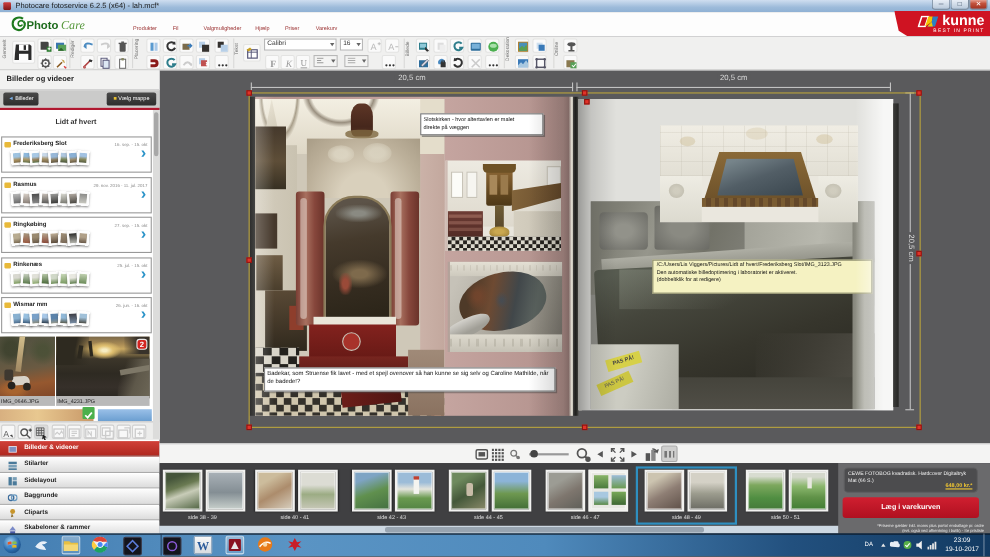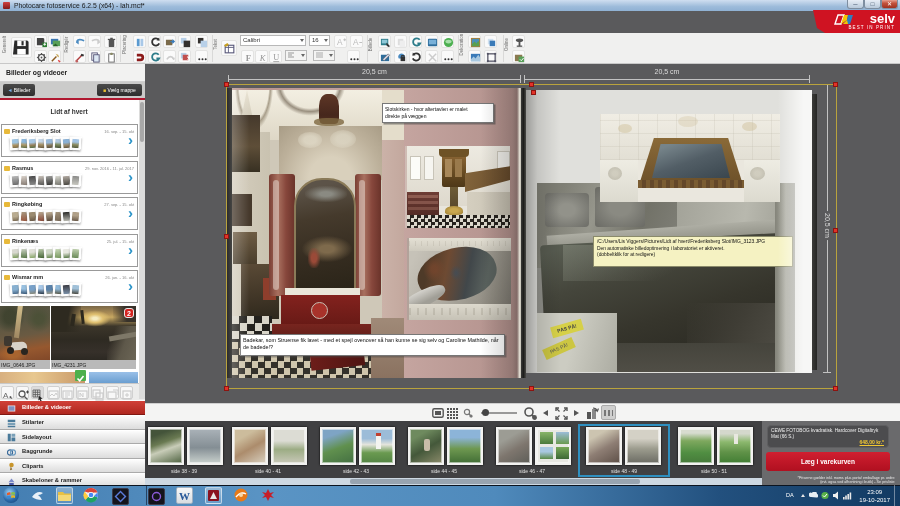--- a/index.html
+++ b/index.html
@@ -248,28 +248,46 @@
     <div id="wb1" class="winbtn abs">
         <span>─</span>
       </div>
     <div id="wb2" class="winbtn abs">
         <span>□</span>
       </div>
     <div id="wb3" class="winbtn abs">
         <span>✕</span>
       </div>
   </div>
+  <div id="menubar" class="abs">
+    <div id="logo" class="abs">
+      <svg width="85" height="16" viewBox="0 0 85 16">
+        <g fill="none" stroke="#1e7a1e" stroke-width="1.9">
+          <path d="M11 3 C6.5 0.5,1.5 3,1.5 7.5 C1.5 12,6 14.5,9.5 12.8 C13 11,13.3 7,11.3 5.5"></path>
+        </g>
+        <path d="M11.3 5.5 C9 4,6.5 5,6.5 7.5 C6.5 9.8,9.5 10.3,10.3 8.2" fill="none" stroke="#1e7a1e" stroke-width="1.5"></path>
+        <text x="14" y="12" font-family="Liberation Sans" font-size="10.3" font-weight="bold" fill="#1c6b1c">Photo</text>
+        <text x="45.5" y="12" font-family="Liberation Serif" font-size="11" font-style="italic" fill="#55973a">Care</text>
+      </svg>
+    </div>
+    <span class="menuitem abs" style="left:121px">Produkter</span>
+    <span class="menuitem abs" style="left:157px">Fil</span>
+    <span class="menuitem abs" style="left:185px">Valgmuligheder</span>
+    <span class="menuitem abs" style="left:232px">Hjælp</span>
+    <span class="menuitem abs" style="left:259px">Priser</span>
+    <span class="menuitem abs" style="left:287px">Varekurv</span>
+  </div>
   <div id="cewe" class="abs">
     <svg class="abs" style="left:28px;top:4px" width="20" height="11" viewBox="0 0 20 11">
       <path d="M1 10 L4 1 L10 1 L7 10 Z" fill="none" stroke="#fff" stroke-width="1.4"></path>
       <path d="M7 10 L10 1 L14 1 L13 6 Z" fill="#f5c400"></path>
       <path d="M13 6 L14 1 L19 1 L16 10 L9 10 Z" fill="#2d7fc1"></path>
       <path d="M9 10 L13 6 L14 10 Z" fill="#f5c400"></path>
     </svg>
-    <div class="cw abs">selv</div>
+    <div class="cw abs">kunne</div>
     <div class="bp abs">BEST IN PRINT</div>
   </div>
   <div id="toolbar" class="abs">
     <div class="vlabel abs" style="left:-9px;top:9px">Generelt</div>
     <div class="ic abs" style="left:11px;top:4px;width:21px;height:21px">
         <svg width="17" height="17" viewBox="0 0 12 12">
           <path d="M1 1 h9 l1 1 v9 h-11 z" fill="#2b2b2b"></path>
           <rect x="3" y="1" width="6" height="4" fill="#fff"></rect>
           <rect x="6" y="1.5" width="1.5" height="3" fill="#2b2b2b"></rect>
           <rect x="3" y="7" width="6" height="4" fill="#fff"></rect>

